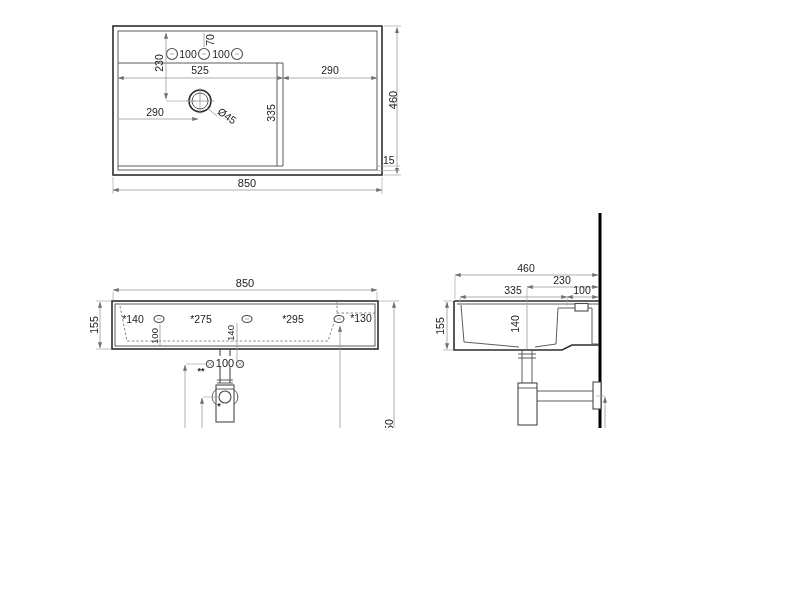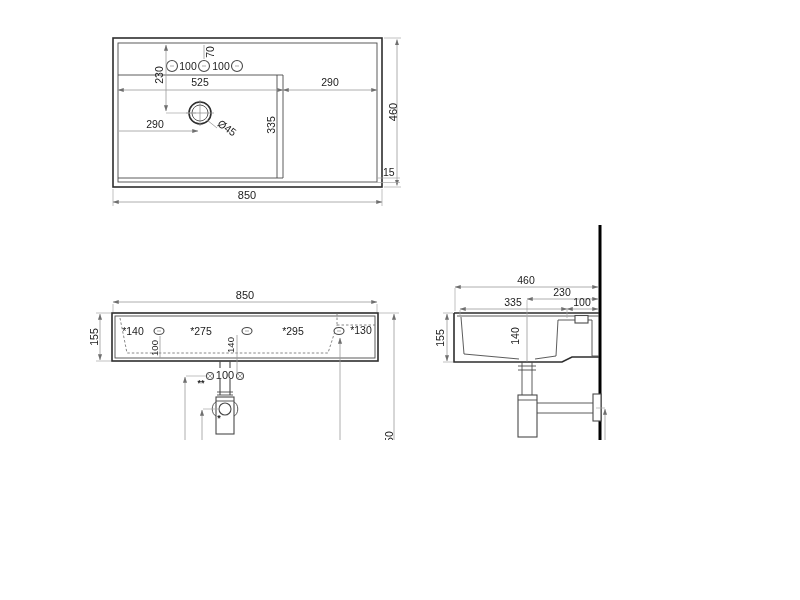--- a/index.html
+++ b/index.html
@@ -1,16 +1,16 @@
 <!DOCTYPE html>
 <html><head>
 <meta charset="utf-8">
 <style>
   html,body { margin:0; padding:0; background:#ffffff; }
-  .page { position:relative; width:800px; height:428px; background:#ffffff; overflow:hidden;margin-top:12px; }
+  .page { position:relative; width:800px; height:428px; background:#ffffff; overflow:hidden; }
   svg { display:block; }
   .obj  { stroke:#2e2e2e; stroke-width:1.6; fill:none; stroke-linejoin:miter; }
   .obj2 { stroke:#4a4a4a; stroke-width:0.9; fill:none; }
   .objf { stroke:#2e2e2e; stroke-width:1.6; fill:#ffffff; }
   .obj2f{ stroke:#4a4a4a; stroke-width:1.1; fill:#ffffff; }
   .dimline { stroke:#9a9a9a; stroke-width:0.8; fill:none; }
   .ext  { stroke:#a8a8a8; stroke-width:0.7; fill:none; }
   .dash { stroke:#6a6a6a; stroke-width:0.8; fill:none; stroke-dasharray:2.5 2; }
   .thick{ stroke:#000000; stroke-width:3; fill:none; }
   .cl   { stroke:#8a8a8a; stroke-width:0.7; fill:none; }

